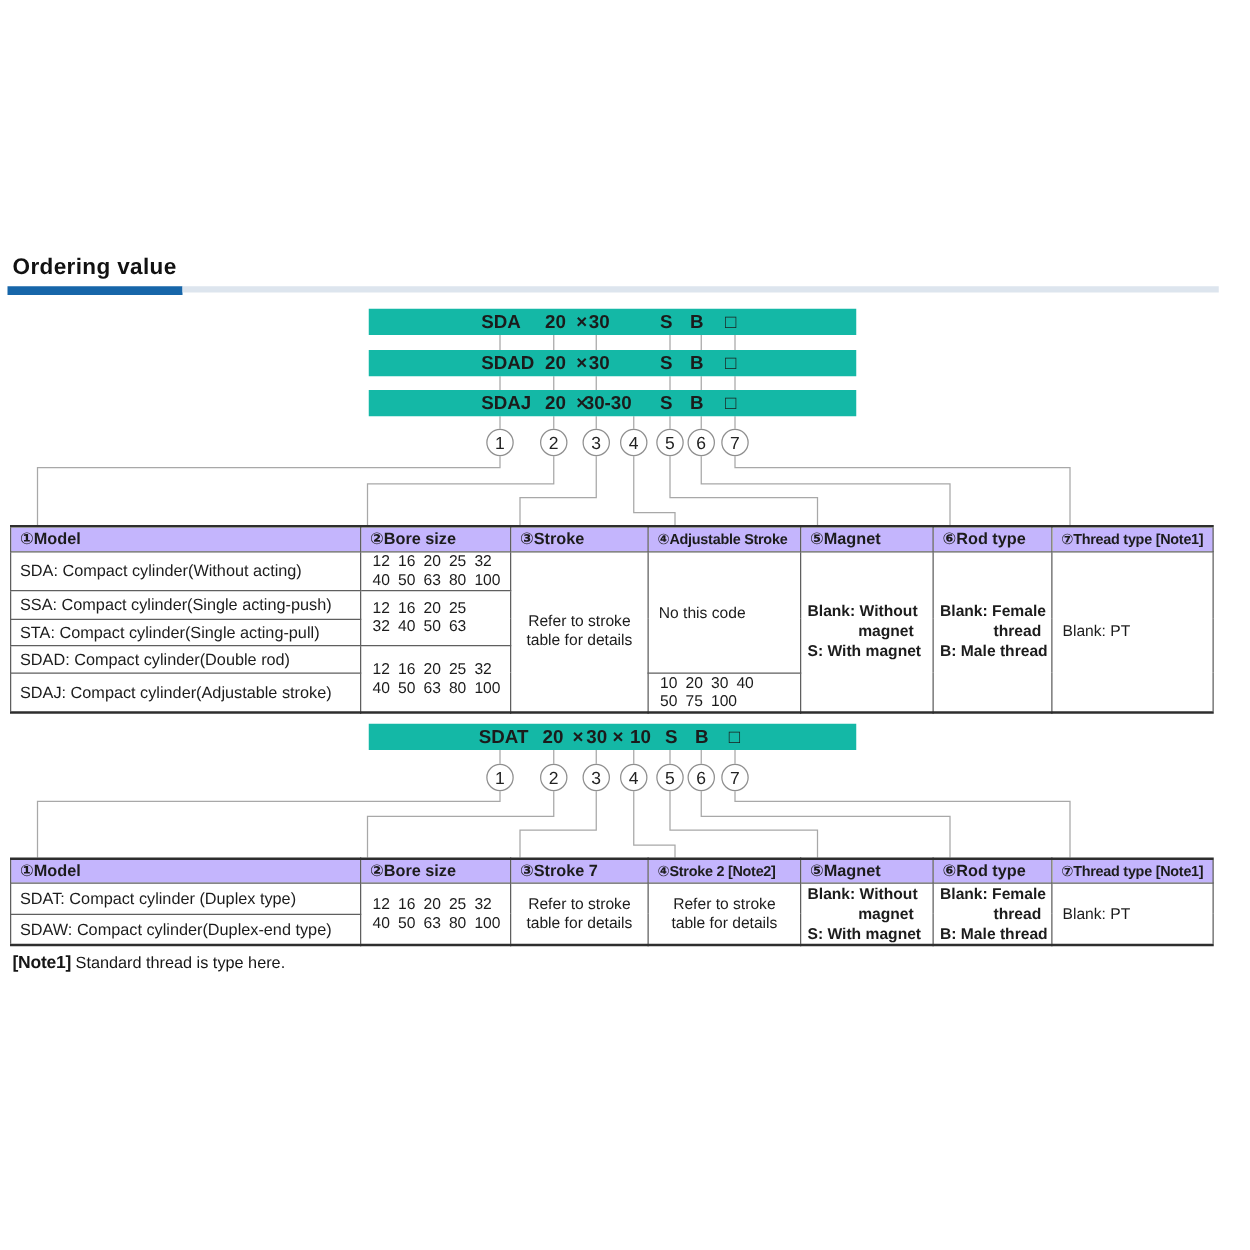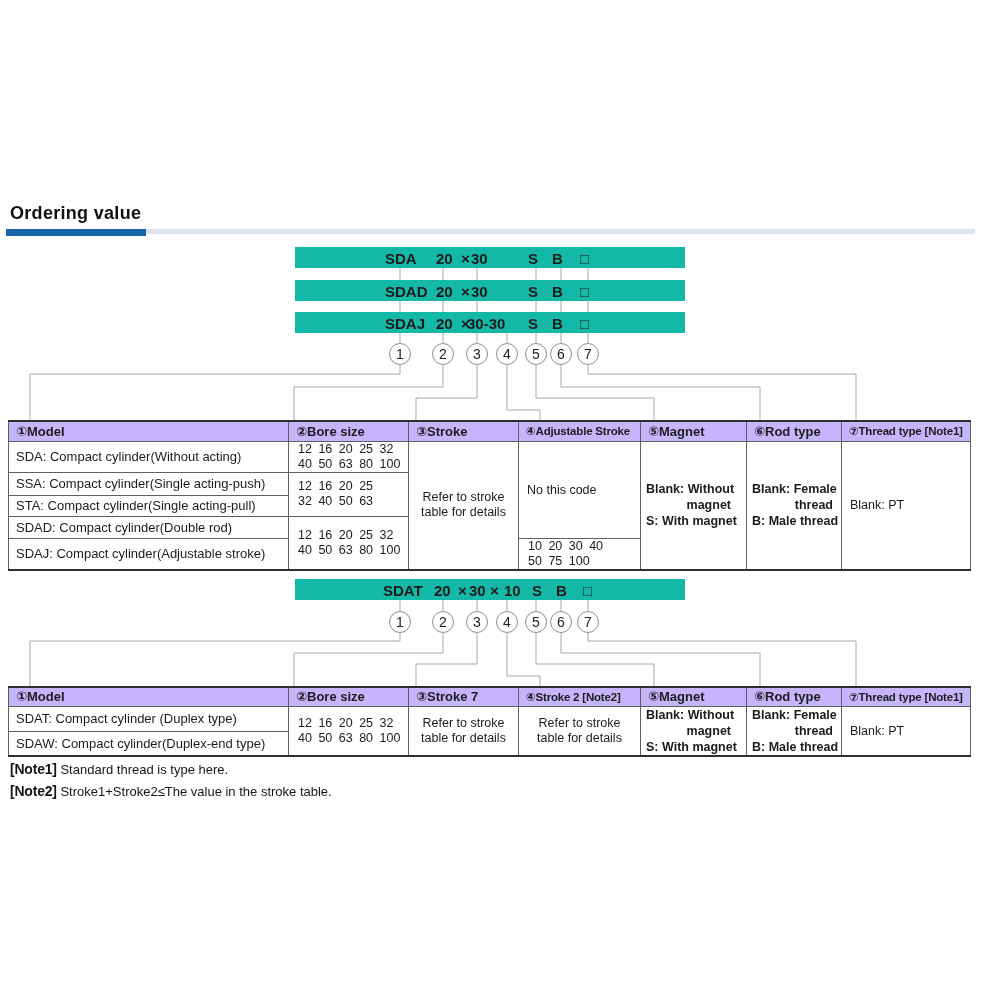--- a/index.html
+++ b/index.html
@@ -222,18 +222,14 @@
     <tr style="height:23px">
       <td class="model">SDAW: Compact cylinder(Duplex-end type)</td>
     </tr>
   </tbody>
     </table>
 
   <div class="note" style="top:761px">
     <span class="tag">[Note1]</span>
     <span>Standard thread is type here.</span>
   </div>
-  <div class="note" style="top:783px">
-    <span class="tag">[Note2]</span>
-    <span>Stroke1+Stroke2≤The value in the stroke table.</span>
-  </div>
 
 </div>
 
 </body></html>

